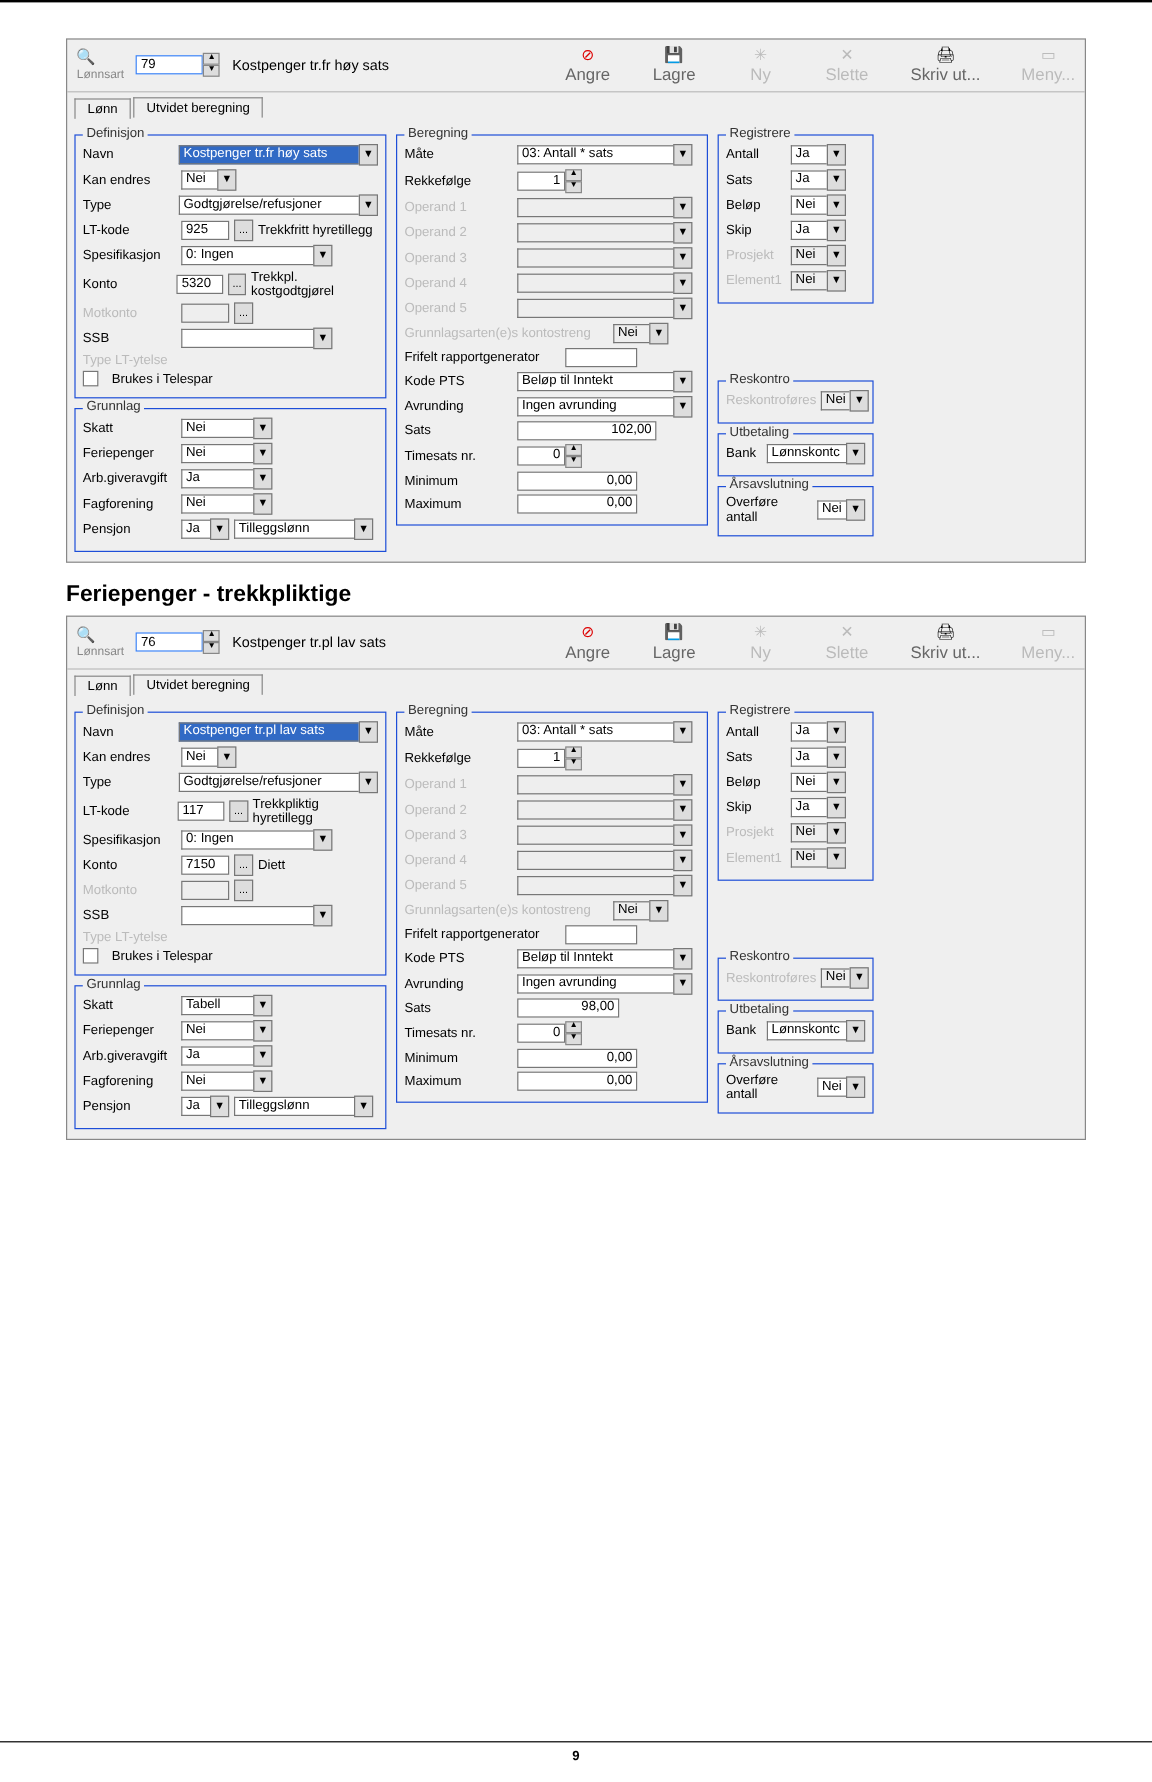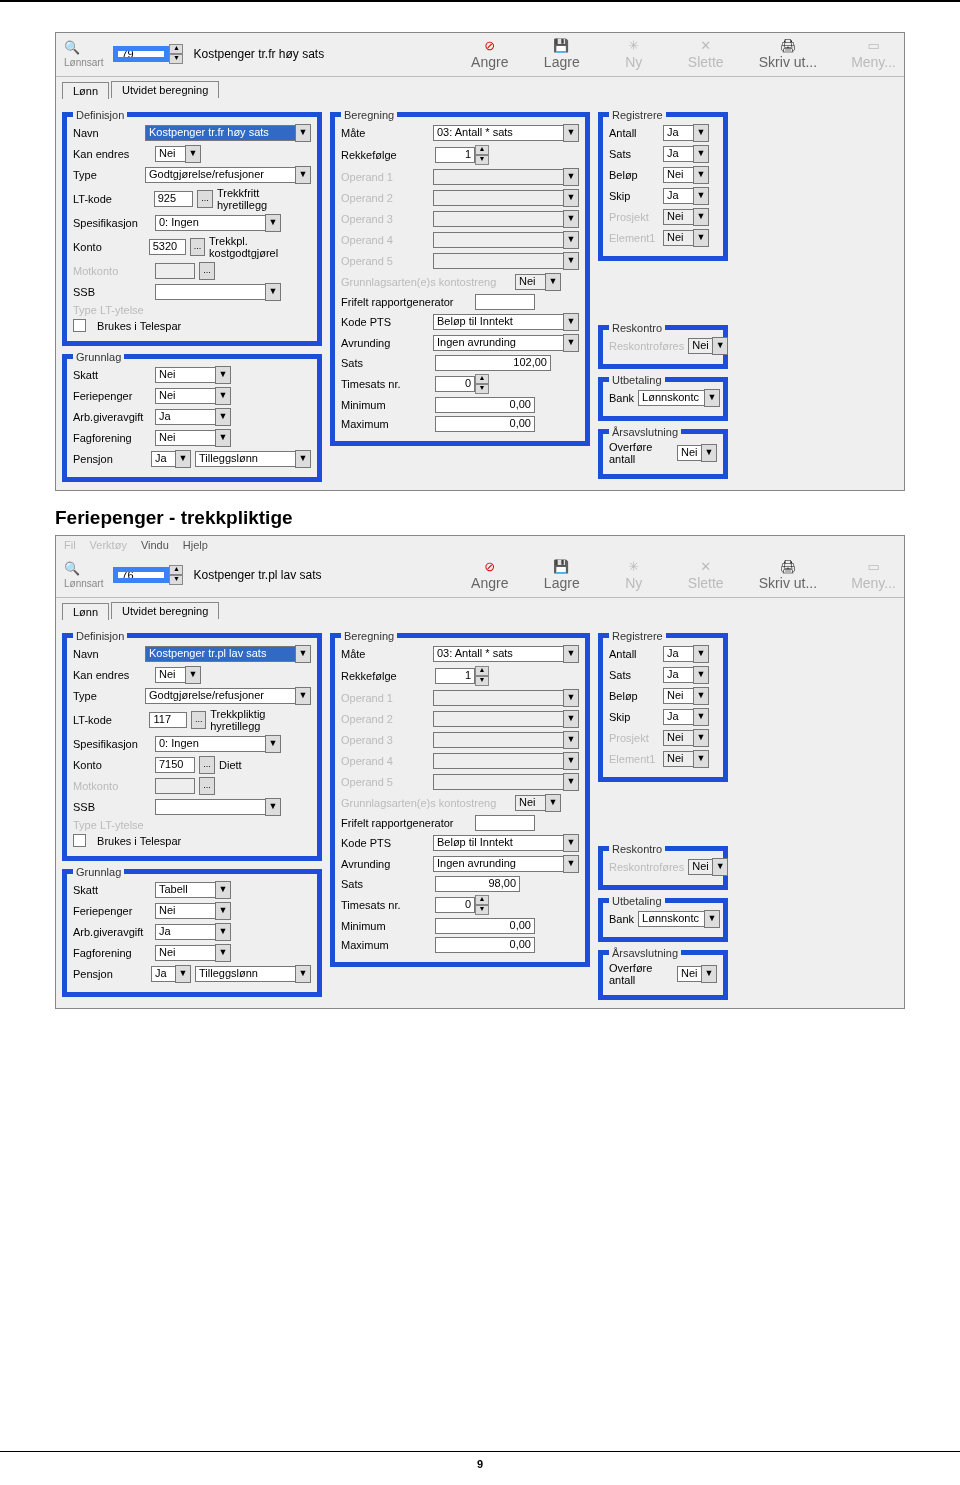--- a/index.html
+++ b/index.html
@@ -8,34 +8,34 @@
   h2.sect{font-size:19px;font-weight:bold;margin:16px 0 6px}
   p.body{font-size:14px;margin:0 0 12px;line-height:1.4}
   .app{border:1px solid #888;background:#efefef;margin-bottom:14px;padding:0}
   .menubar{display:flex;gap:14px;padding:3px 8px;font-size:11px}
   .menubar span{color:#555}
   .menubar span.off{color:#bbb}
   .toolbar{display:flex;align-items:center;padding:4px 8px 6px;border-bottom:1px solid #bbb;gap:10px}
   .tb-left{display:flex;flex-direction:column;align-items:flex-start;gap:1px}
   .tb-label{color:#888;font-size:10px}
   .spin{display:inline-flex;align-items:center}
-  .spin input{width:56px;height:16px;border:5px solid #3b82f6;background:#fff;padding:0 3px;font-size:11px}
+  .spin input{width:56px;height:16px;border:1px solid #3b82f6;background:#fff;padding:0 3px;font-size:11px}
   .spin-up,.spin-down{width:12px;height:8px;background:#ddd;border:1px solid #888;font-size:7px;line-height:6px;text-align:center}
   .spin-btns{display:flex;flex-direction:column}
   .title{font-size:12px;flex:0 0 auto}
   .tbicons{display:flex;gap:34px;margin-left:auto;text-align:center}
   .tbicon{display:flex;flex-direction:column;align-items:center;gap:1px;min-width:38px}
   .tbicon .lbl{font-size:14px;color:#666}
   .tbicon.off .lbl{color:#bbb}
   .ico{width:16px;height:16px;display:inline-flex;align-items:center;justify-content:center;font-size:13px}
   .tabs{display:flex;padding:4px 6px 0}
   .tab{border:1px solid #888;border-bottom:none;background:#efefef;padding:2px 10px;font-size:11px;margin-right:2px}
   .tab.active{background:#efefef;position:relative;top:1px}
   .form{padding:6px 6px 8px;display:flex;gap:8px;align-items:flex-start}
-  .grp{border:5px solid #1d4ed8;padding:4px 6px 6px;position:relative;margin-top:8px}
+  .grp{border:1px solid #1d4ed8;padding:4px 6px 6px;position:relative;margin-top:8px}
   .grp-title{position:absolute;top:-8px;left:6px;background:#efefef;padding:0 3px;font-size:11px;color:#333}
   .row{display:flex;align-items:center;gap:4px;margin:3px 0;font-size:11px}
   .labL{width:78px;color:#000}
   .lab-off{color:#bbb}
   .inp{border:1px solid #777;background:#fff;height:16px;padding:0 3px;font-size:11px;box-sizing:border-box}
   .sel{display:inline-flex;align-items:center}
   .sel .inp{border-right:none}
   .sel .btn,.btn-ell{width:14px;height:16px;border:1px solid #777;background:#ddd;font-size:9px;line-height:14px;text-align:center}
   .selected{background:#316ac5;color:#fff}
   .chk{width:11px;height:11px;border:1px solid #777;background:#fff;display:inline-block}
@@ -381,26 +381,20 @@
               </span>
             </div>
         </div>
       </div>
     </div>
   </div>
 
   <h2 class="sect">Feriepenger - trekkpliktige</h2>
 
   <div class="app">
-    <div class="menubar">
-      <span class="off">Fil</span>
-      <span class="off">Verktøy</span>
-      <span>Vindu</span>
-      <span>Hjelp</span>
-    </div>
     <div class="toolbar">
       <div class="tb-left">
         <span class="ico">🔍</span>
         <span class="tb-label">Lønnsart</span>
       </div>
       <div class="spin">
         <input class="inp" value="76" style="">
         <div class="spin-btns">
             <div class="spin-up">▲</div>
             <div class="spin-down">▼</div>

